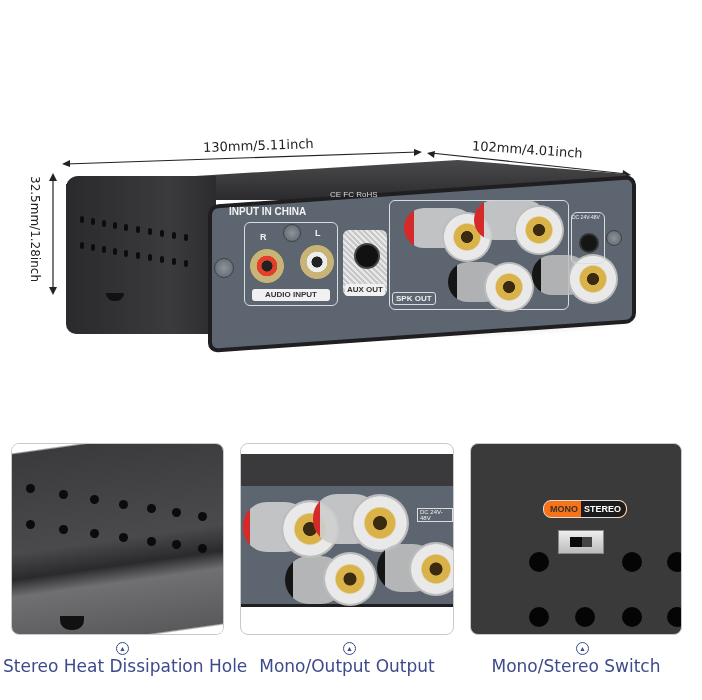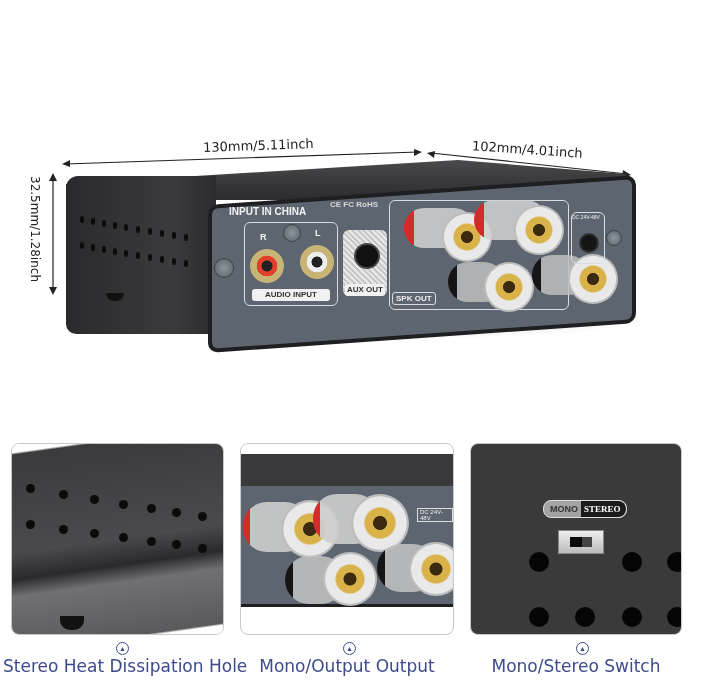--- a/index.html
+++ b/index.html
@@ -82,21 +82,21 @@
       <div class="hole" style="left:106px;top:82px"></div>
       <div class="hole" style="left:118px;top:84px"></div>
   </div>
   <div class="foot" style="left:106px;top:293px;width:18px;height:8px;"></div>
   <div class="foot" style="left:232px;top:330px;width:24px;height:10px;"></div>
   <div class="foot" style="left:560px;top:294px;width:20px;height:10px;"></div>
 
   <div class="front"></div>
 
   <div class="abs txt-w" style="left:229px;top:206px;">INPUT IN CHINA</div>
-  <div class="abs" style="left:330px;top:200px;font-size:8px;color:#d8d8d8;font-weight:bold;">CE FC RoHS</div>
+  <div class="abs" style="left:330px;top:190px;font-size:8px;color:#d8d8d8;">CE FC RoHS</div>
 
   <div class="screw" style="left:214px;top:258px;"></div>
   <div class="screw" style="left:606px;top:230px;width:14px;height:14px;"></div>
 
   <div class="box" style="left:244px;top:222px;width:92px;height:82px;"></div>
   <div class="abs txt-w" style="left:260px;top:232px;font-size:9px;">R</div>
   <div class="abs txt-w" style="left:315px;top:228px;font-size:9px;">L</div>
   <div class="screw" style="left:283px;top:224px;width:16px;height:16px;"></div>
   <div class="rca" style="left:250px;top:249px;--c:#e2402b;"></div>
   <div class="rca" style="left:300px;top:245px;--c:#ededed;"></div>
@@ -149,23 +149,23 @@
   <div class="post-body" style="left:72px;top:50px;width:66px;height:50px;background:linear-gradient(90deg,#d42a2a 0 10%,rgba(205,205,205,.9) 10%);border-radius:24px;"></div>
   <div class="post" style="left:110px;top:50px;width:58px;height:58px;"></div>
   <div class="post-body" style="left:44px;top:112px;width:60px;height:48px;background:linear-gradient(90deg,#151515 0 14%,rgba(190,190,190,.9) 14%);border-radius:24px;"></div>
   <div class="post" style="left:82px;top:108px;width:54px;height:54px;"></div>
   <div class="post-body" style="left:136px;top:100px;width:60px;height:48px;background:linear-gradient(90deg,#151515 0 14%,rgba(190,190,190,.9) 14%);border-radius:24px;"></div>
   <div class="post" style="left:168px;top:98px;width:54px;height:54px;"></div>
   <div class="abs" style="left:176px;top:64px;font-size:6px;color:#eee;border:1px solid #ddd;padding:0 2px;">DC 24V-48V</div>
 </div>
 
 <div class="panel" style="left:470px;width:210px;background:#3a3a3a;">
-  <div class="abs" style="left:72px;top:56px;height:16px;border-radius:8px;background:#a3a3a3;border:1px solid #ddd;display:flex;overflow:hidden;font-size:9px;font-weight:bold;line-height:16px;">
+  <div class="abs" style="left:72px;top:56px;height:16px;border-radius:8px;background:#f97316;border:1px solid #ddd;display:flex;overflow:hidden;font-size:9px;font-weight:bold;line-height:16px;">
     <span style="color:#333;padding:0 3px 0 6px;">MONO</span>
-    <span style="color:#fff;background:#1b1b1b;padding:0 5px 0 3px;border-radius:0 8px 8px 0;font-family:Liberation Serif, serif;">STEREO</span>
+    <span style="color:#fff;background:#1b1b1b;padding:0 5px 0 3px;border-radius:0 8px 8px 0;">STEREO</span>
   </div>
   <div class="abs" style="left:87px;top:86px;width:44px;height:22px;background:linear-gradient(#eee,#bbb);border:1px solid #888;">
     <div class="abs" style="left:11px;top:6px;width:22px;height:10px;background:linear-gradient(90deg,#0a0a0a 0 55%,#444 55%);"></div>
   </div>
   <div class="bighole" style="left:58px;top:108px;"></div>
     <div class="bighole" style="left:151px;top:108px;"></div>
     <div class="bighole" style="left:196px;top:108px;"></div>
   <div class="bighole" style="left:58px;top:163px;"></div>
     <div class="bighole" style="left:104px;top:163px;"></div>
     <div class="bighole" style="left:151px;top:163px;"></div>

